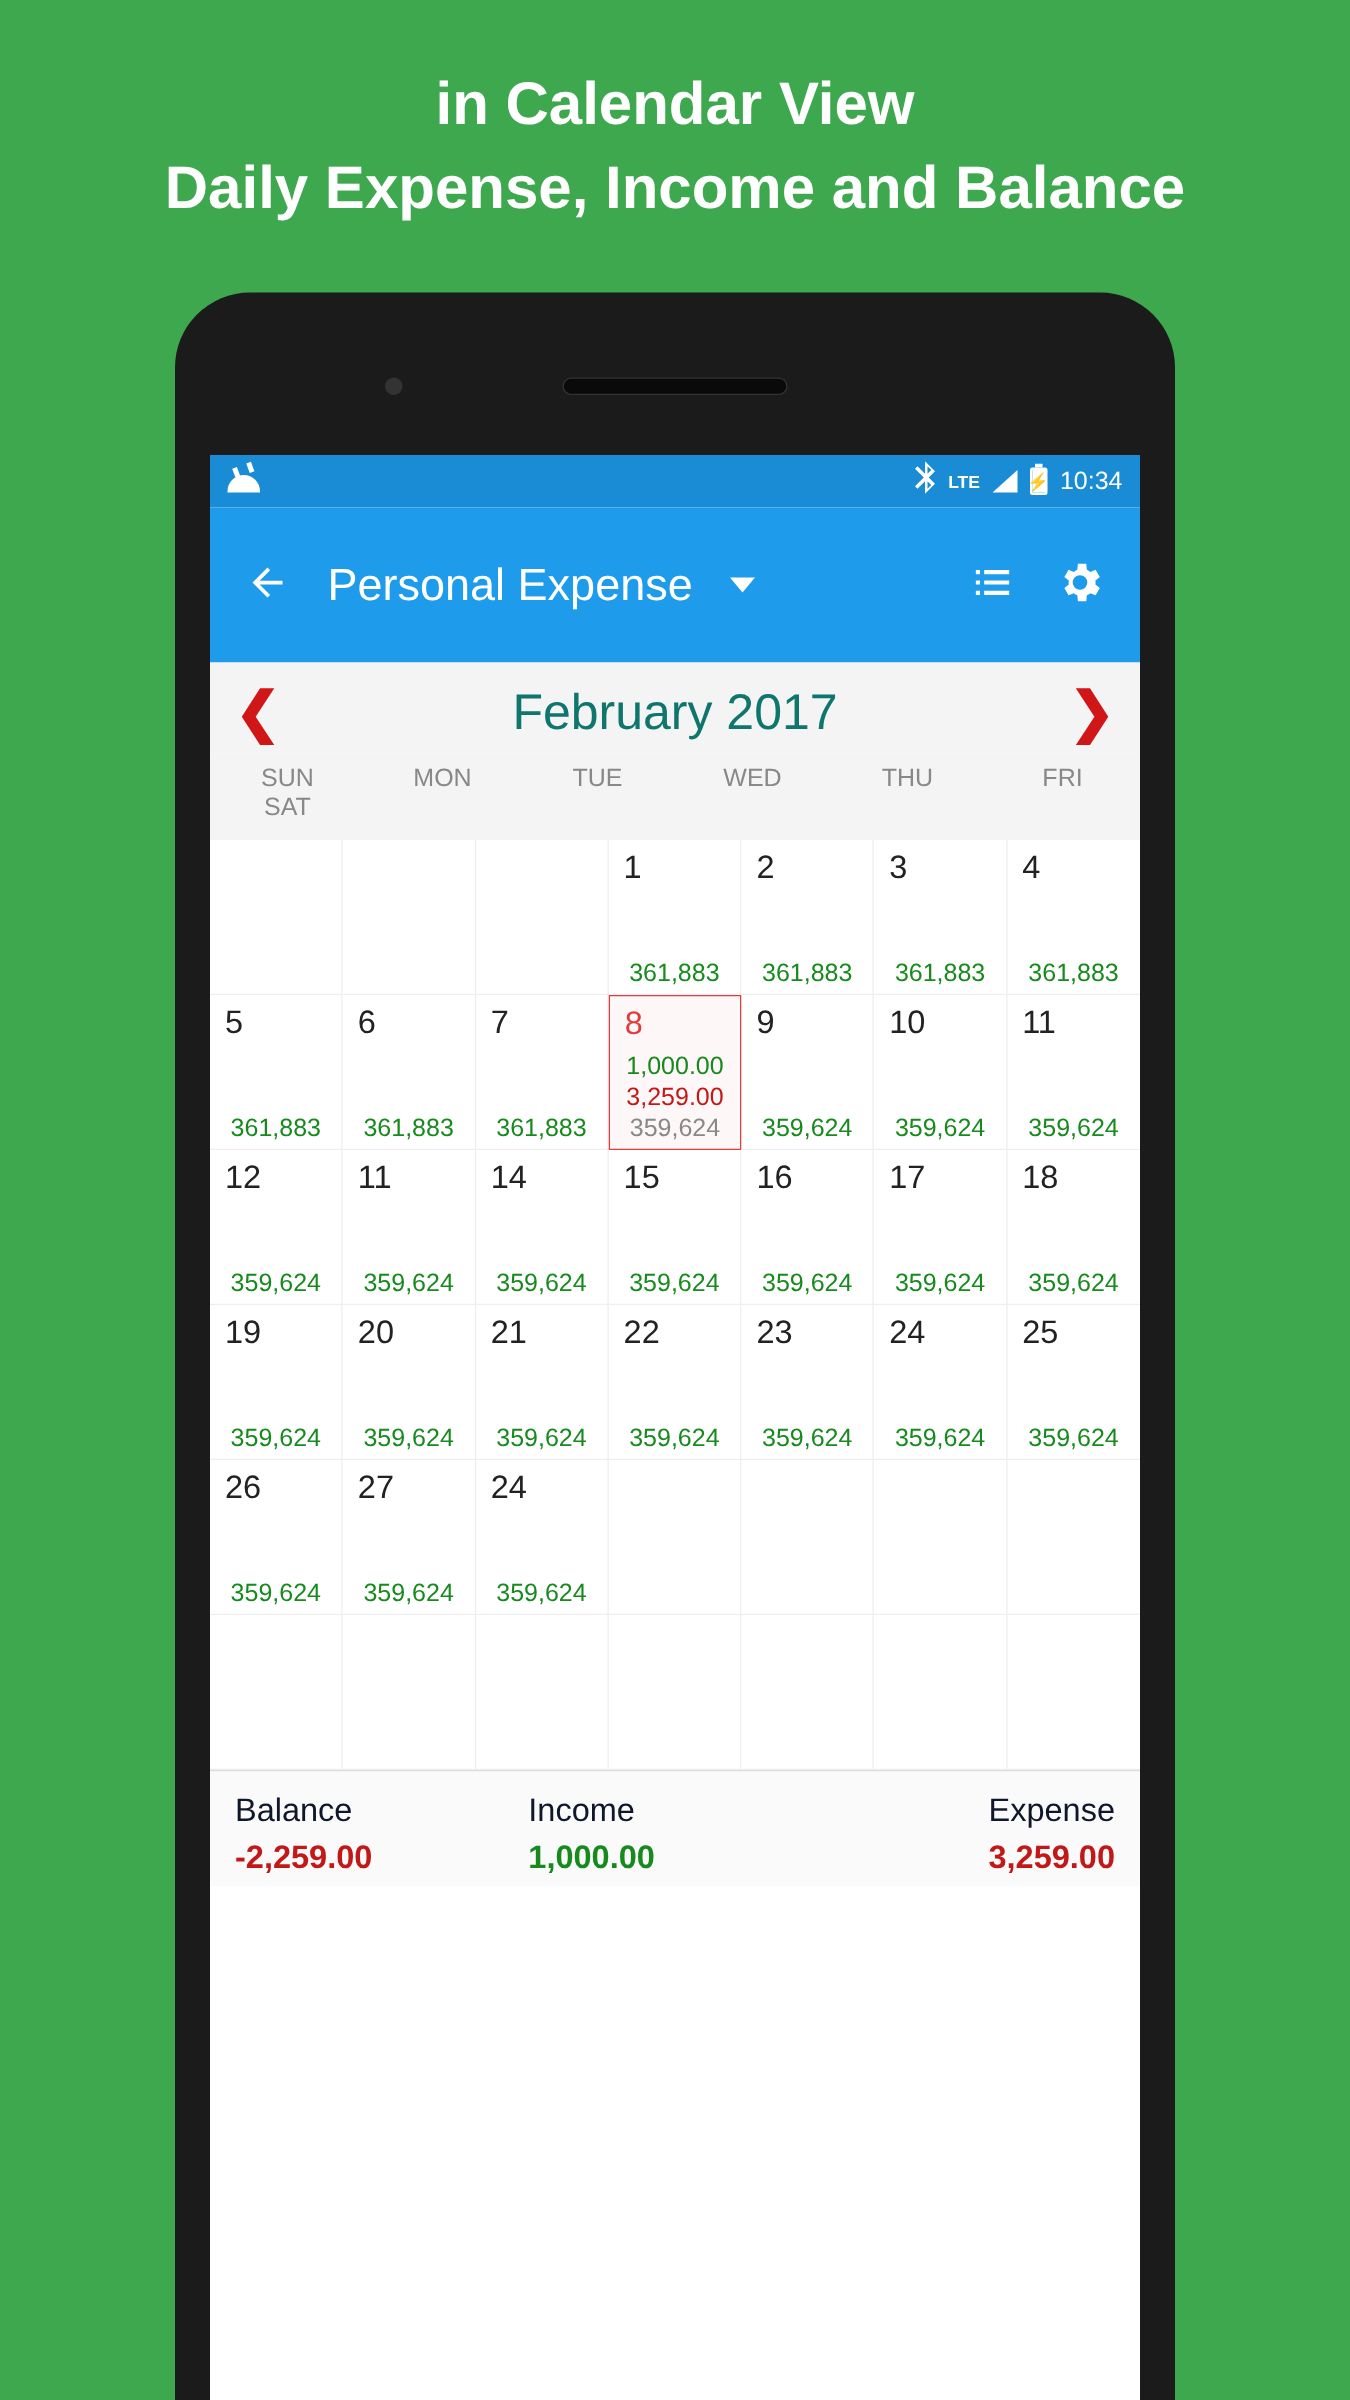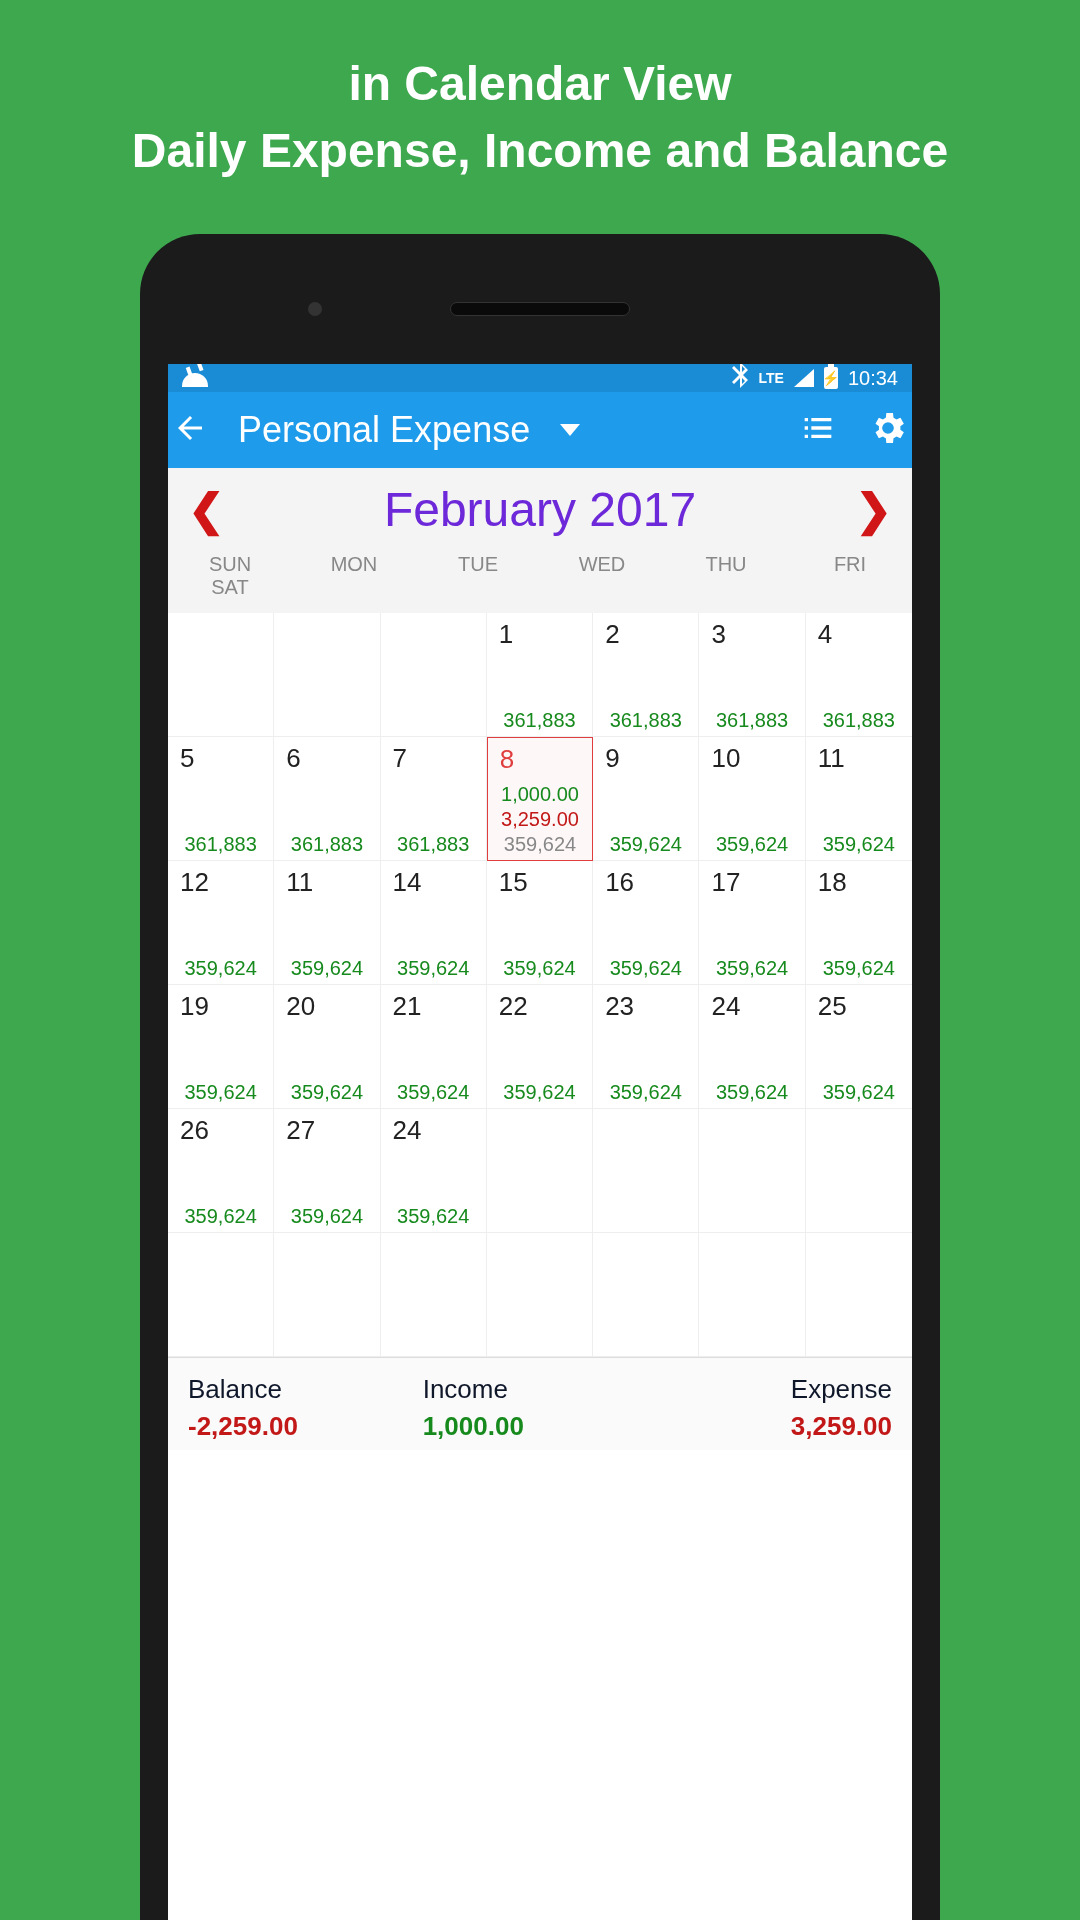--- a/index.html
+++ b/index.html
@@ -50,21 +50,21 @@
   border-radius: 50%;
 }
 .screen {
   background: #fff;
   width: 100%;
   height: 1560px;
   overflow: hidden;
 }
 .statusbar {
   background: #1a8cd6;
-  height: 28px;
+  height: 42px;
   display: flex;
   align-items: center;
   justify-content: space-between;
   color: #fff;
   padding: 0 14px;
   font-size: 20px;
 }
 .statusbar-left { display: flex; align-items: center; gap: 8px; }
 .android-icon {
   width: 26px; height: 22px; position: relative; display: inline-block;
@@ -91,43 +91,43 @@
   font-size: 12px; font-weight: 700;
 }
 .battery::before {
   content: ""; position: absolute; top: -5px; width: 6px; height: 3px; background: #fff;
 }
 .battery-bolt { color: #1a8cd6; background: #fff; width: 100%; height: 100%;
   display: flex; align-items: center; justify-content: center; font-size: 14px; }
 .time { font-size: 20px; }
 .appbar {
   background: #1e9bea;
-  height: 76px;
+  height: 124px;
   display: flex;
   align-items: center;
   color: #fff;
-  padding: 0 4px;
+  padding: 0 28px;
   gap: 30px;
 }
 .back-icon svg, .list-icon svg, .gear-icon svg { fill: #fff; }
 .title-wrap { display: flex; align-items: center; gap: 30px; flex: 1; }
 .app-title { font-size: 36px; font-weight: 400; }
 .dropdown-arrow {
   width: 0; height: 0; border-style: solid;
   border-width: 12px 10px 0 10px; border-color: #fff transparent transparent;
 }
 .month-nav {
   background: #f4f4f4;
   display: flex;
   align-items: center;
   justify-content: space-between;
   padding: 14px 20px 6px;
 }
 .month-nav .chev { color: #d01616; font-size: 44px; font-weight: 900; cursor: pointer; }
-.month-title { font-size: 48px; color: #6d28d9; }
+.month-title { font-size: 40px; color: #0f766e; }
 .weekdays {
   background: #f4f4f4;
   display: grid;
   grid-template-columns: repeat(6, 1fr);
   text-align: center;
   font-size: 20px;
   color: #888;
   padding: 10px 0 14px;
 }
 .calendar {

